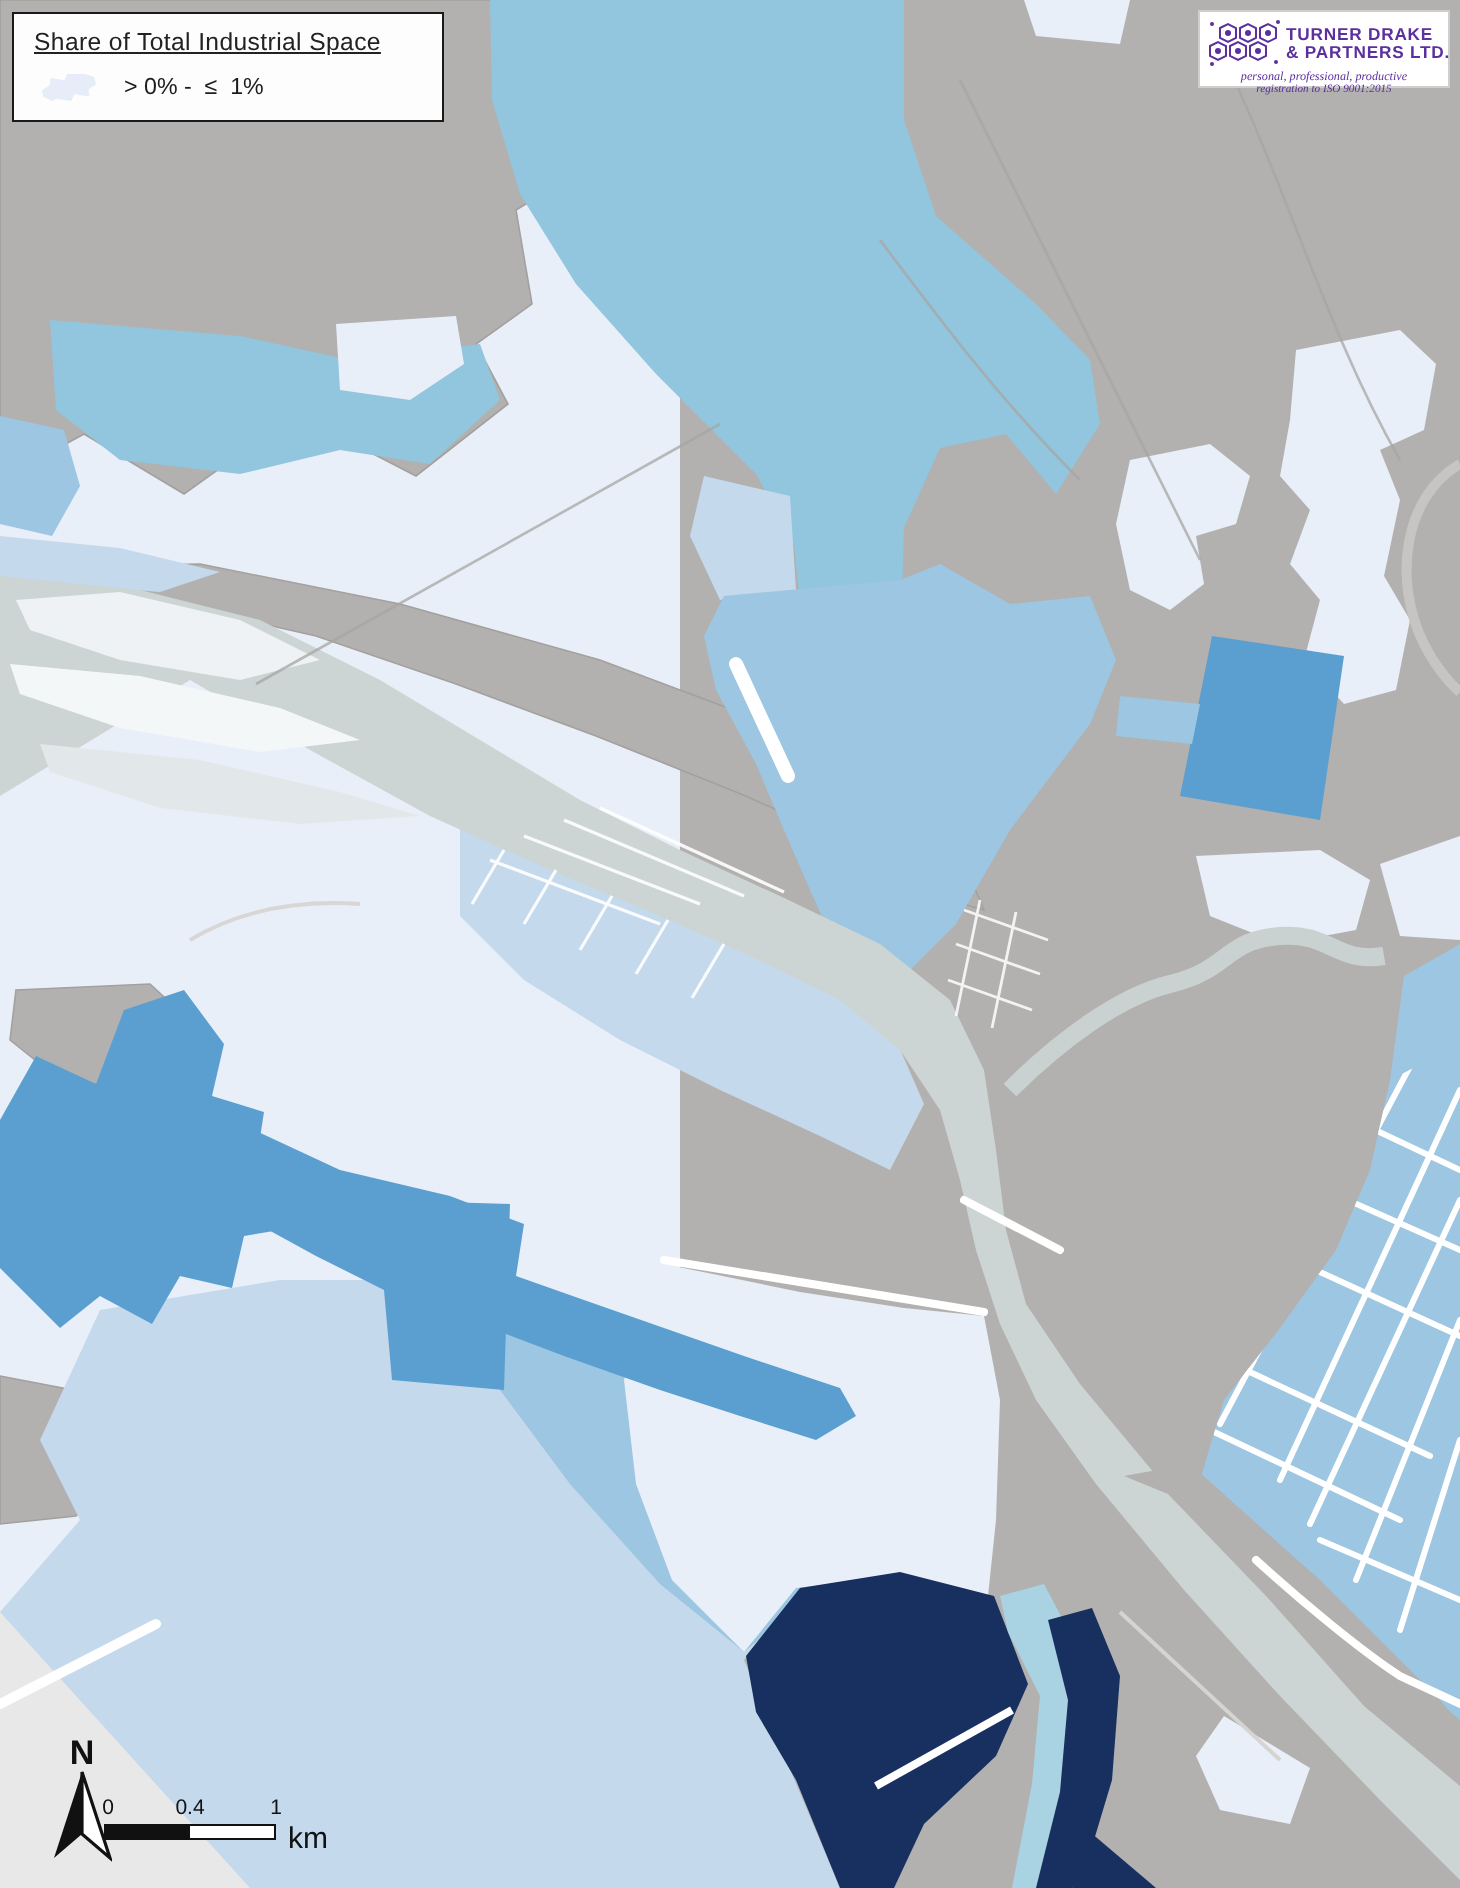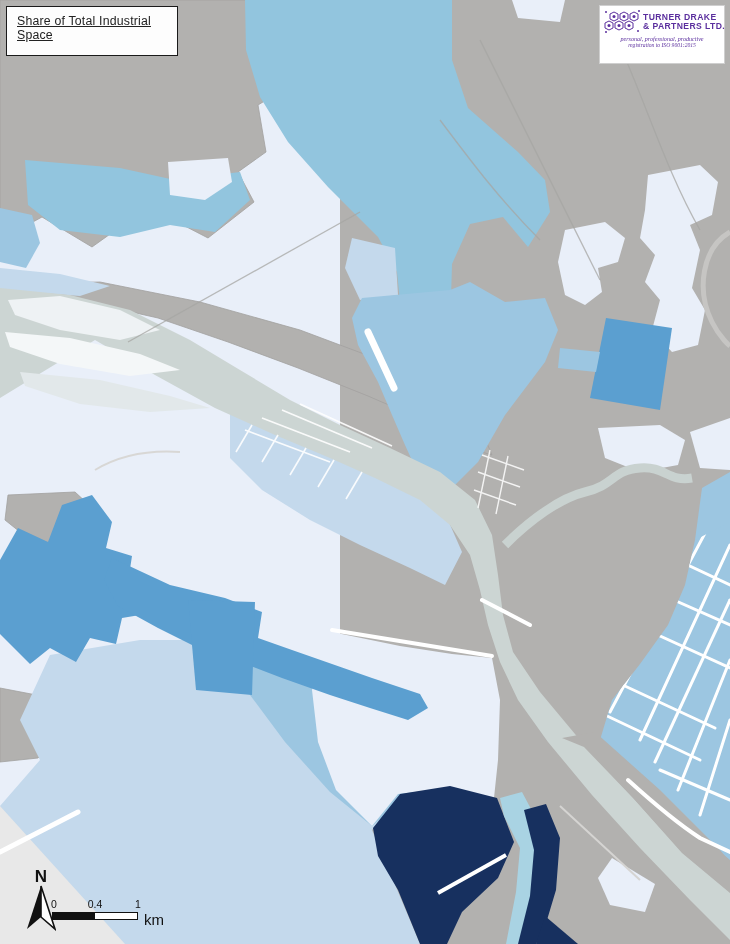--- a/index.html
+++ b/index.html
@@ -10,30 +10,30 @@
   
   .f-c1{fill:var(--share_0_1);} .f-c2{fill:var(--share_1_2);} .f-c3{fill:var(--share_2_5);}
   .f-c4{fill:var(--share_5_10);} .f-c5{fill:var(--share_gt10);} .f-none{fill:var(--none);}
   .f-water{fill:var(--water);} .f-river{fill:var(--river);} .f-falls{fill:var(--falls);}
   .f-wedge{fill:var(--light_wedge);}
   .gray-edged{stroke:#a2a19f;stroke-width:0.8;}
   .road-w{stroke:var(--road);fill:none;stroke-linecap:round;}
   .road-f{stroke:#a6a5a3;fill:none;stroke-width:1.3;opacity:.75;}
 
   
-  .legend{position:absolute;left:6px;top:6px;width:172px;background:#fdfdfd;border:1.6px solid #1a1a1a;
+  .legend{position:absolute;left:6px;top:6px;width:216px;background:#fdfdfd;border:1.6px solid #1a1a1a;
           padding:6px 8px 7px 8px;box-sizing:border-box;}
   .legend-title{font-size:12.3px;color:#222;text-decoration:underline;margin:1px 0 6px 2px;letter-spacing:.2px;}
   .legend-row{display:flex;align-items:center;height:19px;}
   .swatch{width:27px;height:14px;margin-left:6px;flex:0 0 27px;
           clip-path:polygon(0% 62%,14% 44%,16% 18%,42% 26%,46% 4%,74% 0%,97% 14%,100% 42%,86% 58%,88% 84%,60% 76%,54% 100%,26% 92%,18% 100%,2% 84%);}
   .legend-label{font-size:11.6px;color:#1c1c1c;margin-left:14px;white-space:pre;}
 
   
-  .logo{position:absolute;left:599px;top:5px;width:126px;height:59px;background:#fff;border:1px solid #cfcfcf;
+  .logo{position:absolute;left:599px;top:5px;width:126px;height:39px;background:#fff;border:1px solid #cfcfcf;
         box-sizing:border-box;padding:3px 4px 2px 4px;}
   .logo-top{display:flex;align-items:center;}
   .logo-mark{flex:0 0 36px;height:26px;}
   .logo-name{margin-left:3px;line-height:1.02;}
   .logo-name .l1,.logo-name .l2{font-size:8.6px;font-weight:bold;letter-spacing:.4px;color:var(--brand);white-space:nowrap;}
   .logo-tag{font-family:"Liberation Serif",serif;font-style:italic;font-size:6.1px;color:var(--brand);text-align:center;margin-top:1px;white-space:nowrap;}
   .logo-reg{font-family:"Liberation Serif",serif;font-style:italic;font-size:5.6px;color:var(--brand);text-align:center;white-space:nowrap;}
 
   
   .north{position:absolute;left:24px;top:868px;width:34px;text-align:center;}
@@ -174,20 +174,24 @@
           <path d="M490,450 L478,508" fill="none"></path>
         <path d="M508,456 L496,514" fill="none"></path>
       </g>
       <path d="M560,806 L640,880" stroke="#d5d4d2" stroke-width="2" fill="none"></path>
       <path d="M95,470 C120,455 150,450 180,452" stroke="#d8d7d5" stroke-width="2" fill="none"></path>
     </g>
   </svg>
 
   <div class="legend">
     <div class="legend-title">Share of Total Industrial Space</div>
+    <div class="legend-row">
+      <span class="swatch" style="background: rgb(231, 237, 248);"></span>
+      <span class="legend-label">&gt; 0% -  ≤  1%</span>
+    </div>
   </div>
 
   <div class="logo">
     <div class="logo-top">
       <svg class="logo-mark" viewBox="0 0 36 26">
         <g stroke="#5b2f9e" stroke-width="1" fill="none">
           <polygon points="6,5 10,3 14,5 14,10 10,12 6,10"></polygon>
           <polygon points="16,5 20,3 24,5 24,10 20,12 16,10"></polygon>
           <polygon points="26,5 30,3 34,5 34,10 30,12 26,10"></polygon>
           <polygon points="1,14 5,12 9,14 9,19 5,21 1,19"></polygon>

